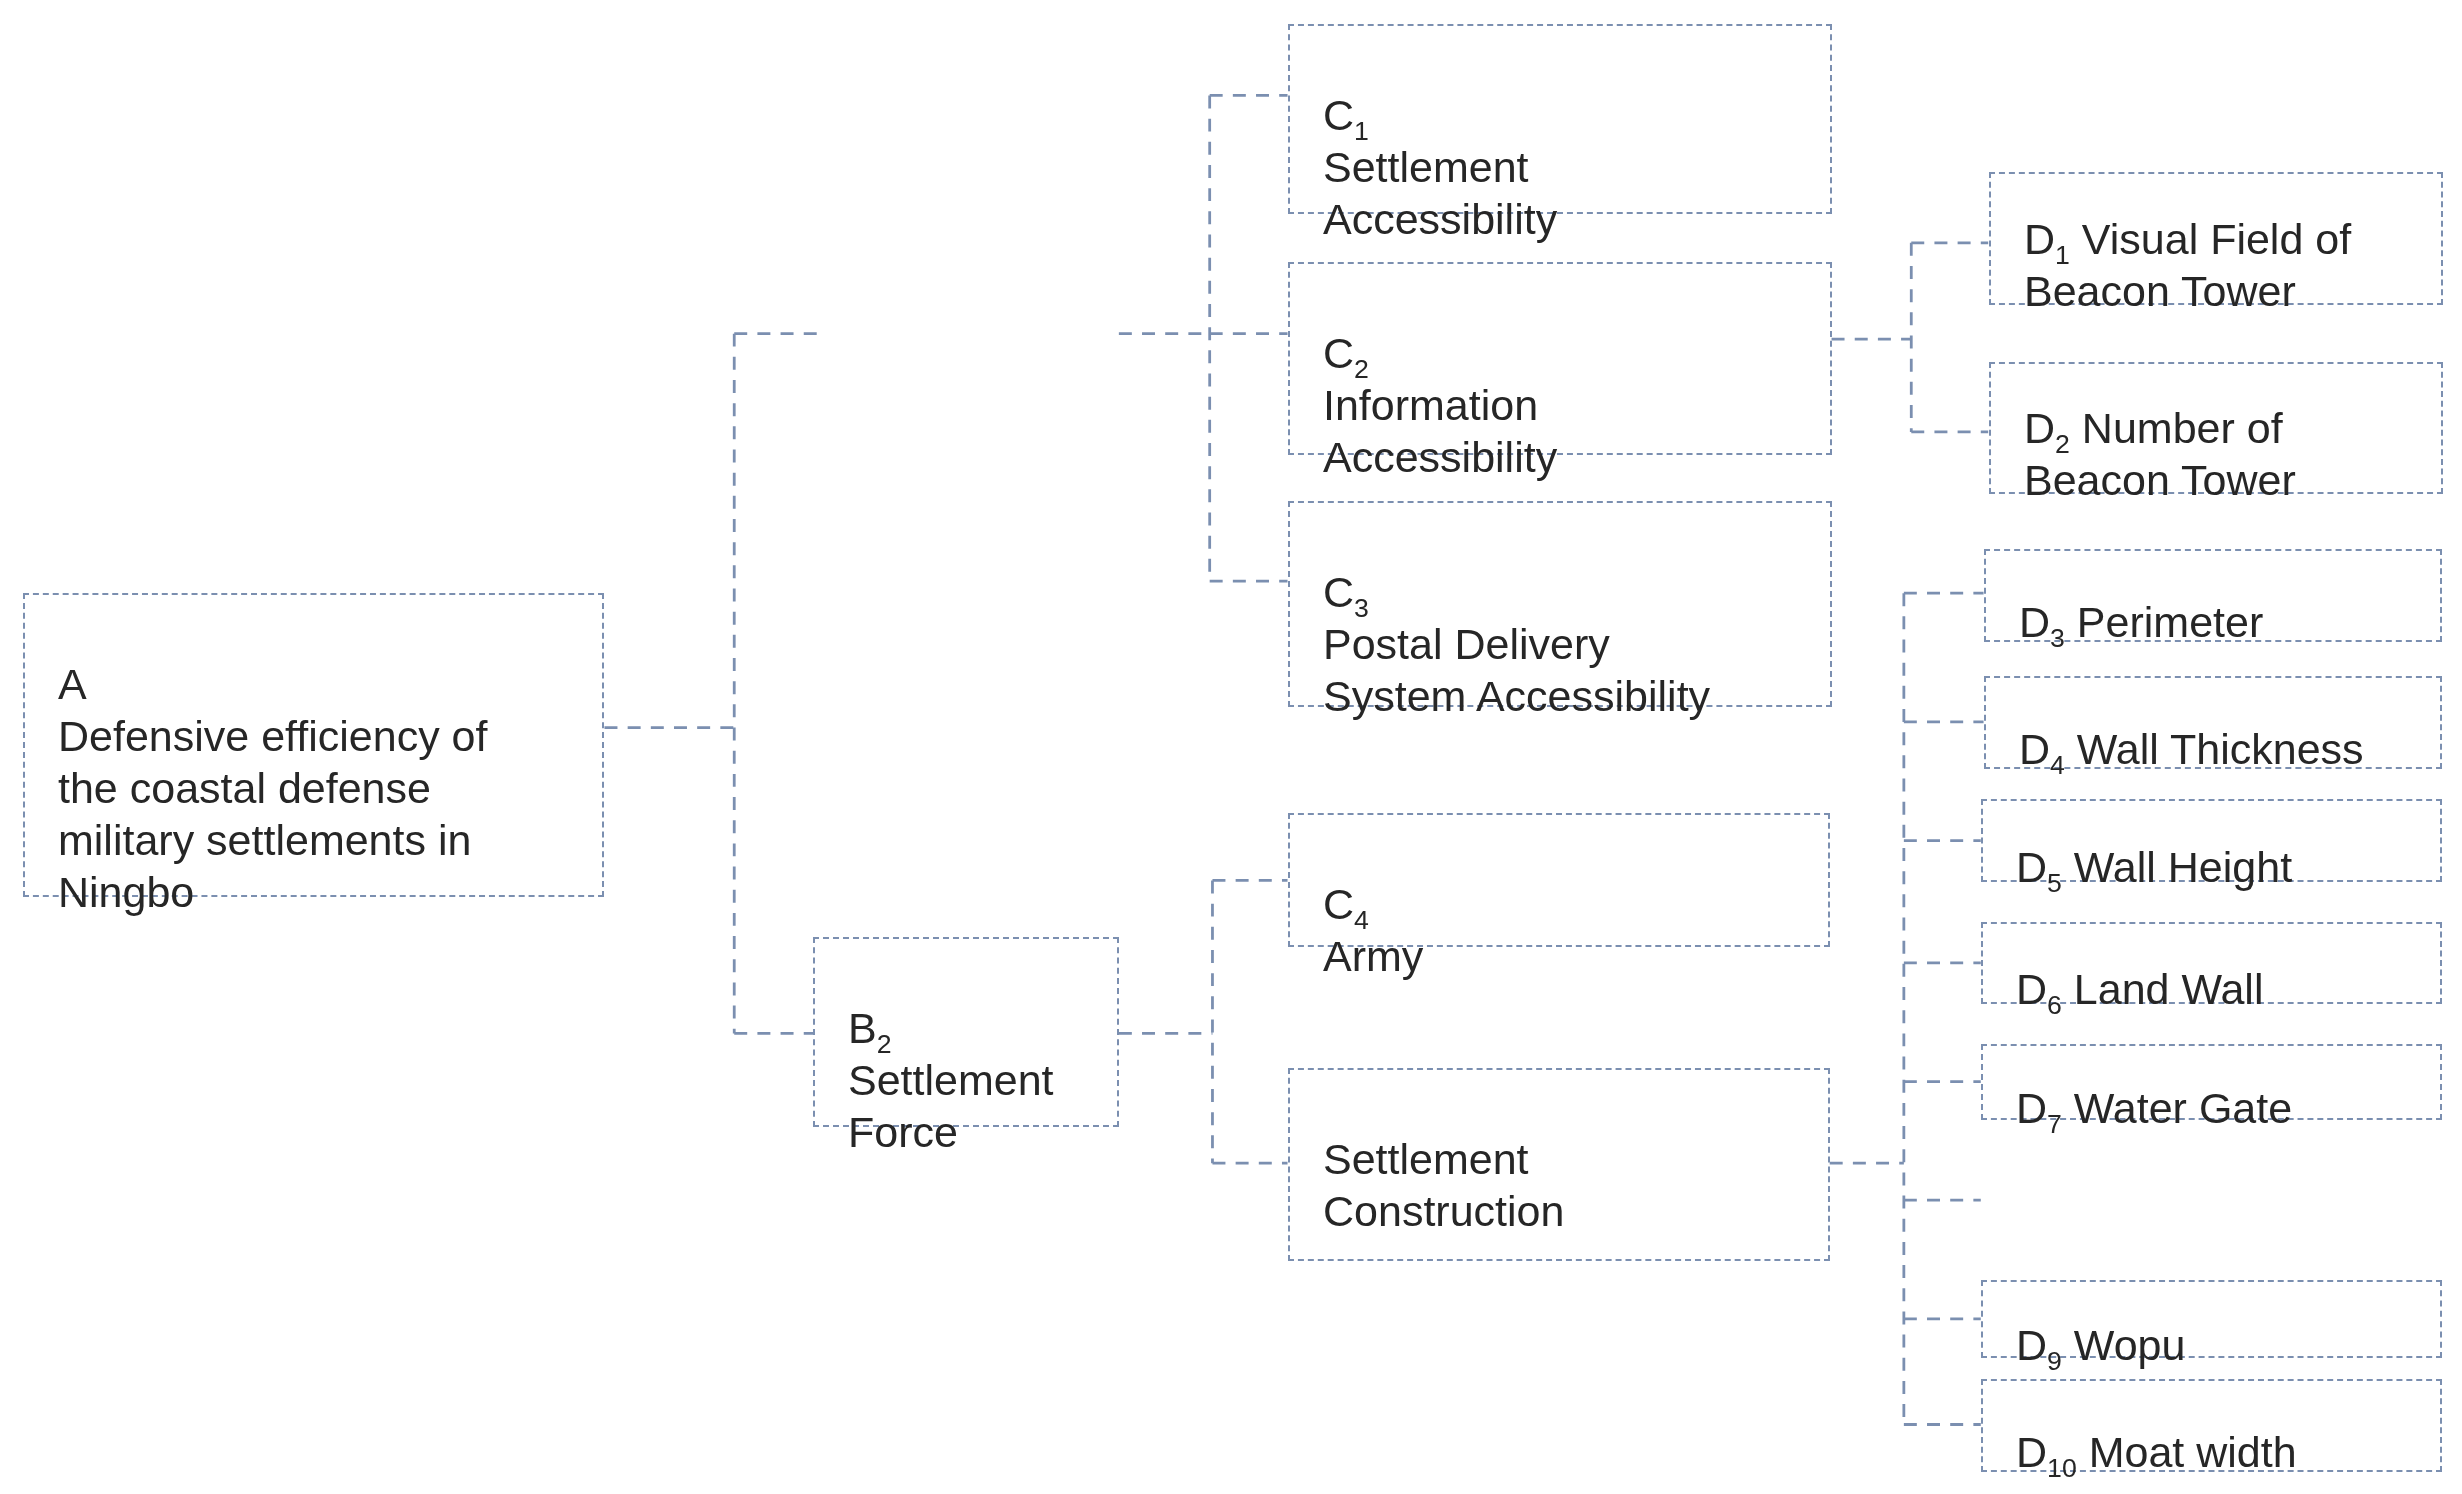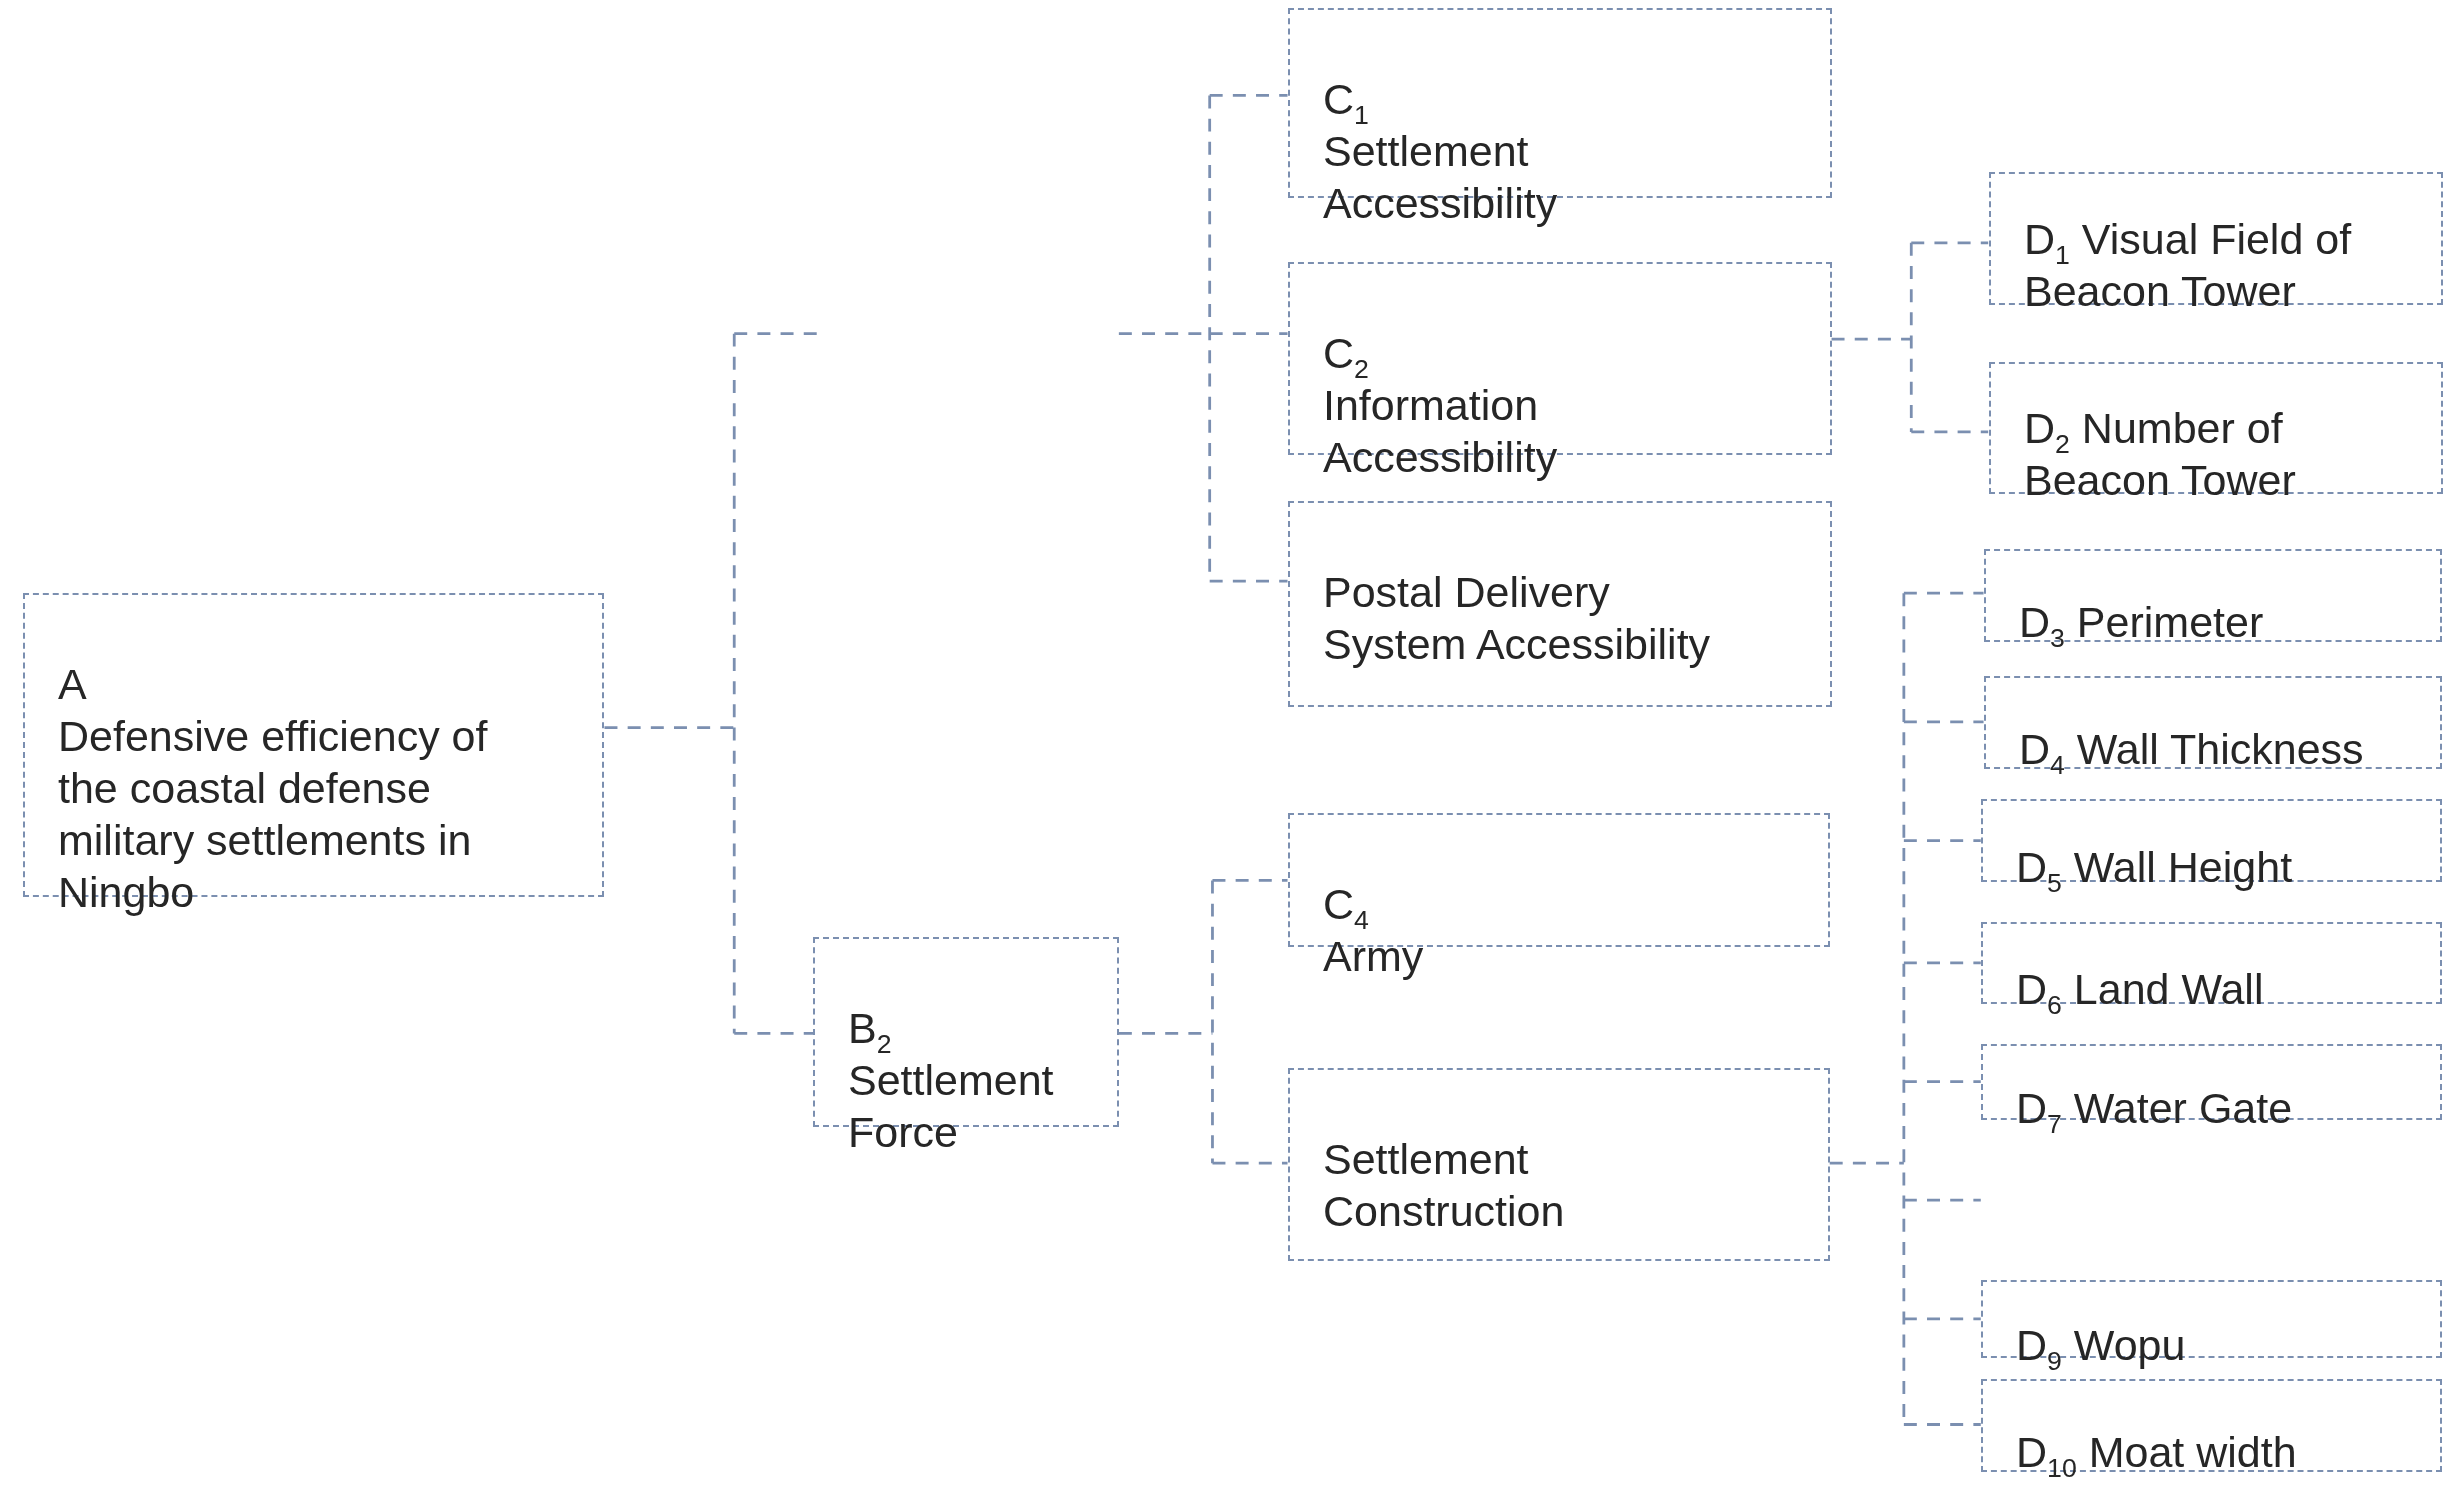--- a/index.html
+++ b/index.html
@@ -91,37 +91,37 @@
   </div>
 
 
   <div class="node blocknode" style="left:813px;top:937px;width:306px;height:190px;">
     <div class="txt">
       <span class="nid"><span>B</span><sub>2</sub></span><span class="nlabel">Settlement
 Force</span>
     </div>
   </div>
 
-  <div class="node blocknode" style="left:1288px;top:8px;width:544px;height:190px;">
+  <div class="node blocknode" style="left:1288px;top:24px;width:544px;height:190px;">
     <div class="txt">
       <span class="nid"><span>C</span><sub>1</sub></span><span class="nlabel">Settlement
 Accessibility</span>
     </div>
   </div>
 
   <div class="node blocknode" style="left:1288px;top:262px;width:544px;height:193px;">
     <div class="txt">
       <span class="nid"><span>C</span><sub>2</sub></span><span class="nlabel">Information
 Accessibility</span>
     </div>
   </div>
 
   <div class="node blocknode" style="left:1288px;top:501px;width:544px;height:206px;">
     <div class="txt">
-      <span class="nlabel">Postal Delivery
+      <span class="nid"><span>C</span><sub>3</sub></span><span class="nlabel">Postal Delivery
 System Accessibility</span>
     </div>
   </div>
 
   <div class="node blocknode" style="left:1288px;top:813px;width:542px;height:134px;">
     <div class="txt">
       <span class="nid"><span>C</span><sub>4</sub></span><span class="nlabel">Army</span>
     </div>
   </div>
 

